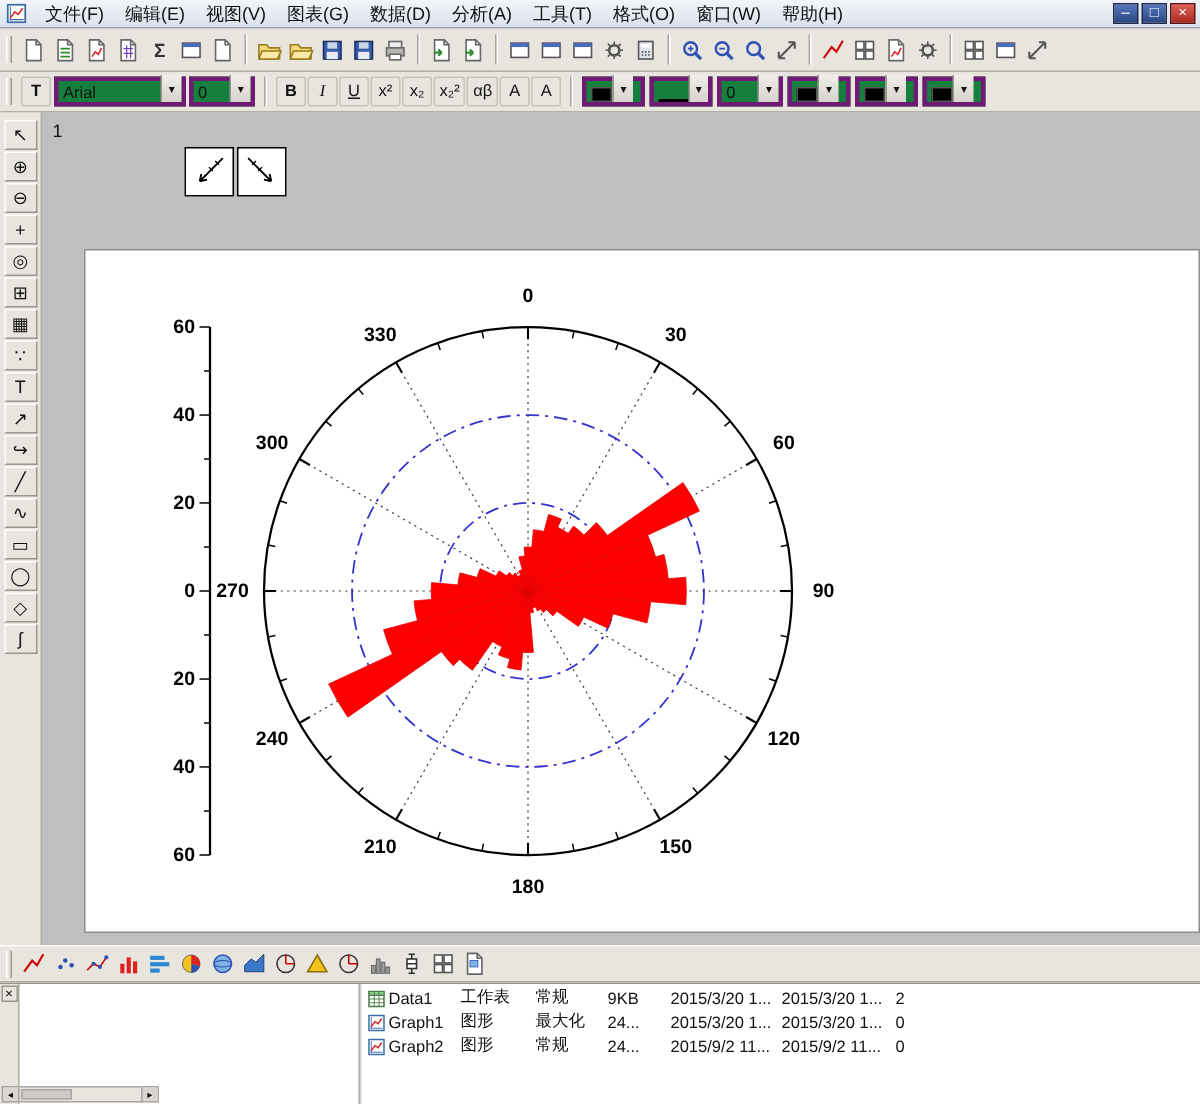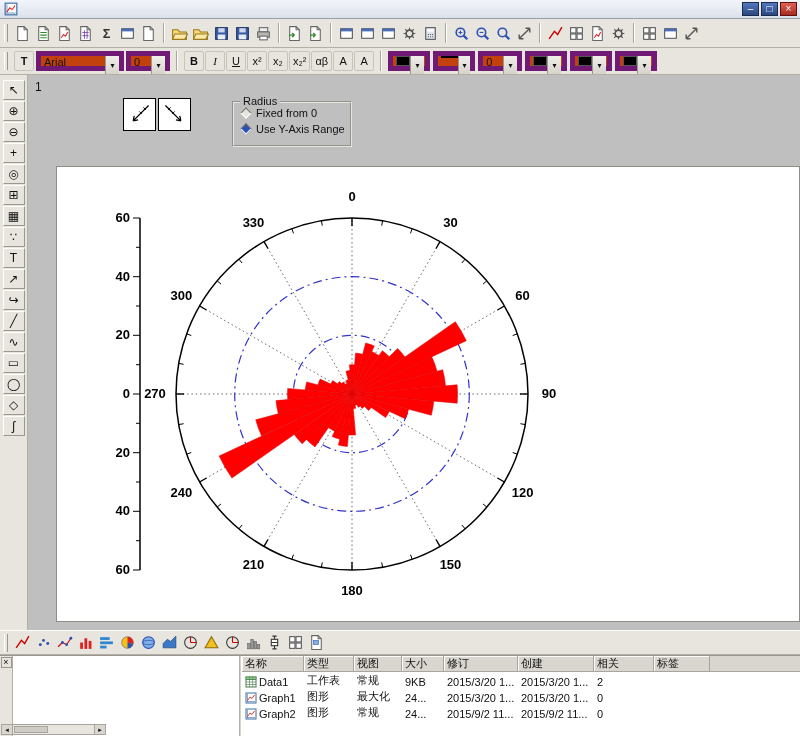--- a/index.html
+++ b/index.html
@@ -27,21 +27,21 @@
   #toolbar-plot{top:630px;height:25px;border-top:1px solid #fcfcfa}
   .grip{width:4px;height:18px;border-left:1px solid #fff;border-right:1px solid #9a978f;margin:0 4px 0 2px}
   .tbtn{width:21px;height:22px;display:flex;align-items:center;justify-content:center;
         border:1px solid transparent;border-radius:2px}
   .tsep{width:0;height:20px;border-left:1px solid #a8a59d;border-right:1px solid #fff;margin:0 4px}
   .fbtn{min-width:20px;height:20px;padding:0 3px;display:flex;align-items:center;justify-content:center;
         font-size:11px;background:#e8e5de;border:1px solid #c6c3bb;border-radius:2px}
   .fbtn.b{font-weight:bold}
   .fbtn.i{font-style:italic;font-family:"Liberation Serif",serif}
   .fbtn.u{text-decoration:underline}
-  .combo{height:20px;background:#c2410c;border:5px solid #701a75;display:flex;align-items:flex-start;font-size:11px}
+  .combo{height:20px;background:#15803d;border:3px solid #701a75;display:flex;align-items:flex-end;font-size:11px}
   .combo .val{padding:0 3px;flex:1;white-space:nowrap;overflow:hidden}
   .combo .arr{width:14px;height:18px;background:linear-gradient(#f0eee9,#d6d3cb);
               border-left:1px solid #9a978f;font-size:8px;display:flex;align-items:center;justify-content:center}
   .swatch{width:14px;height:10px;border:1px solid #555;margin-left:3px}
   .linesw{width:20px;height:0;border-top:2px solid #000;margin-left:3px}
 
   
   #left-toolbar{position:absolute;left:0;top:75px;width:28px;height:555px;background:#e8e5de;
                 border-right:1px solid #b2afa7;display:flex;flex-direction:column;align-items:center;
                 padding-top:5px;gap:1px}
@@ -239,20 +239,32 @@
       <g id="sym-folder12">
           <path d="M1 3.5h4l1.5 1.5H11v6H1z" fill="#f5d87a" stroke="#9a7b1e" stroke-width=".8"></path>
         </g>
     </defs>
   </svg>
 
   <div class="menubar">
     <svg class="appicon" viewBox="0 0 12 12">
         <use href="#sym-graph12"></use>
       </svg>
+    <div id="menu-items">
+        <span class="menu-item">文件(F)</span>
+        <span class="menu-item">编辑(E)</span>
+        <span class="menu-item">视图(V)</span>
+        <span class="menu-item">图表(G)</span>
+        <span class="menu-item">数据(D)</span>
+        <span class="menu-item">分析(A)</span>
+        <span class="menu-item">工具(T)</span>
+        <span class="menu-item">格式(O)</span>
+        <span class="menu-item">窗口(W)</span>
+        <span class="menu-item">帮助(H)</span>
+      </div>
     <div class="winbtns" id="window-controls">
         <span class="winbtn">–</span>
         <span class="winbtn">□</span>
         <span class="winbtn red">×</span>
       </div>
   </div>
 
   <div class="toolbar" id="toolbar-std">
     <span class="grip"></span>
   <span class="tbtn">
@@ -493,33 +505,20 @@
     <svg width="29" height="29" viewBox="0 0 32 32">
       <path d="M26 6L9 23M9 23l1.2-5.4M9 23l5.4-1.2" stroke="#000" fill="none" stroke-width="1.4"></path>
       <path d="M15.8 12.6l2.8 2.8M20.3 8.1l2.8 2.8" stroke="#000" fill="none"></path>
     </svg>
   </div>
   <div class="angle-btn" id="angle-btn-2">
     <svg width="29" height="29" viewBox="0 0 32 32">
       <path d="M6 6l17 17M23 23l-1.2-5.4M23 23l-5.4-1.2" stroke="#000" fill="none" stroke-width="1.4"></path>
       <path d="M16.2 12.6l-2.8 2.8M11.7 8.1L8.9 10.9" stroke="#000" fill="none"></path>
     </svg>
-  </div>
-  <div id="radius-group">
-    <span class="legend">Radius</span>
-    <div id="radius-options">
-        <div class="radio-row">
-          <span class="diamond"></span>
-          <span>Fixed from 0</span>
-        </div>
-        <div class="radio-row">
-          <span class="diamond sel"></span>
-          <span>Use Y-Axis Range</span>
-        </div>
-      </div>
   </div>
 
   <div class="canvas"></div>
   <svg id="rose" width="744" height="456">
       <line x1="296" y1="228" x2="296.0" y2="52.0" stroke="#444" stroke-width="0.8" stroke-dasharray="1.5 2.8"></line>
       <line x1="296" y1="228" x2="384.0" y2="75.6" stroke="#444" stroke-width="0.8" stroke-dasharray="1.5 2.8"></line>
       <line x1="296" y1="228" x2="448.4" y2="140.0" stroke="#444" stroke-width="0.8" stroke-dasharray="1.5 2.8"></line>
       <line x1="296" y1="228" x2="472.0" y2="228.0" stroke="#444" stroke-width="0.8" stroke-dasharray="1.5 2.8"></line>
       <line x1="296" y1="228" x2="448.4" y2="316.0" stroke="#444" stroke-width="0.8" stroke-dasharray="1.5 2.8"></line>
       <line x1="296" y1="228" x2="384.0" y2="380.4" stroke="#444" stroke-width="0.8" stroke-dasharray="1.5 2.8"></line>
@@ -717,30 +716,20 @@
         </svg>
       </span>
     </div>
 
   <div id="bottom-panel">
     <div class="pe-strip">
       <span class="xbtn">×</span>
     </div>
     <div class="splitter"></div>
     <div class="pe-table">
-      <div class="thead" id="pe-head">
-          <div class="th c0">名称</div>
-          <div class="th c1">类型</div>
-          <div class="th c2">视图</div>
-          <div class="th c3">大小</div>
-          <div class="th c4">修订</div>
-          <div class="th c5">创建</div>
-          <div class="th c6">相关</div>
-          <div class="th c7">标签</div>
-        </div>
       <div id="pe-rows">
           <div class="tr">
             <div class="td c0">
               <svg viewBox="0 0 12 12" width="12" height="12">
                 <use href="#sym-worksheet12"></use>
               </svg>
               <span>Data1</span>
             </div>
             <div class="td c1">工作表</div>
             <div class="td c2">常规</div>

